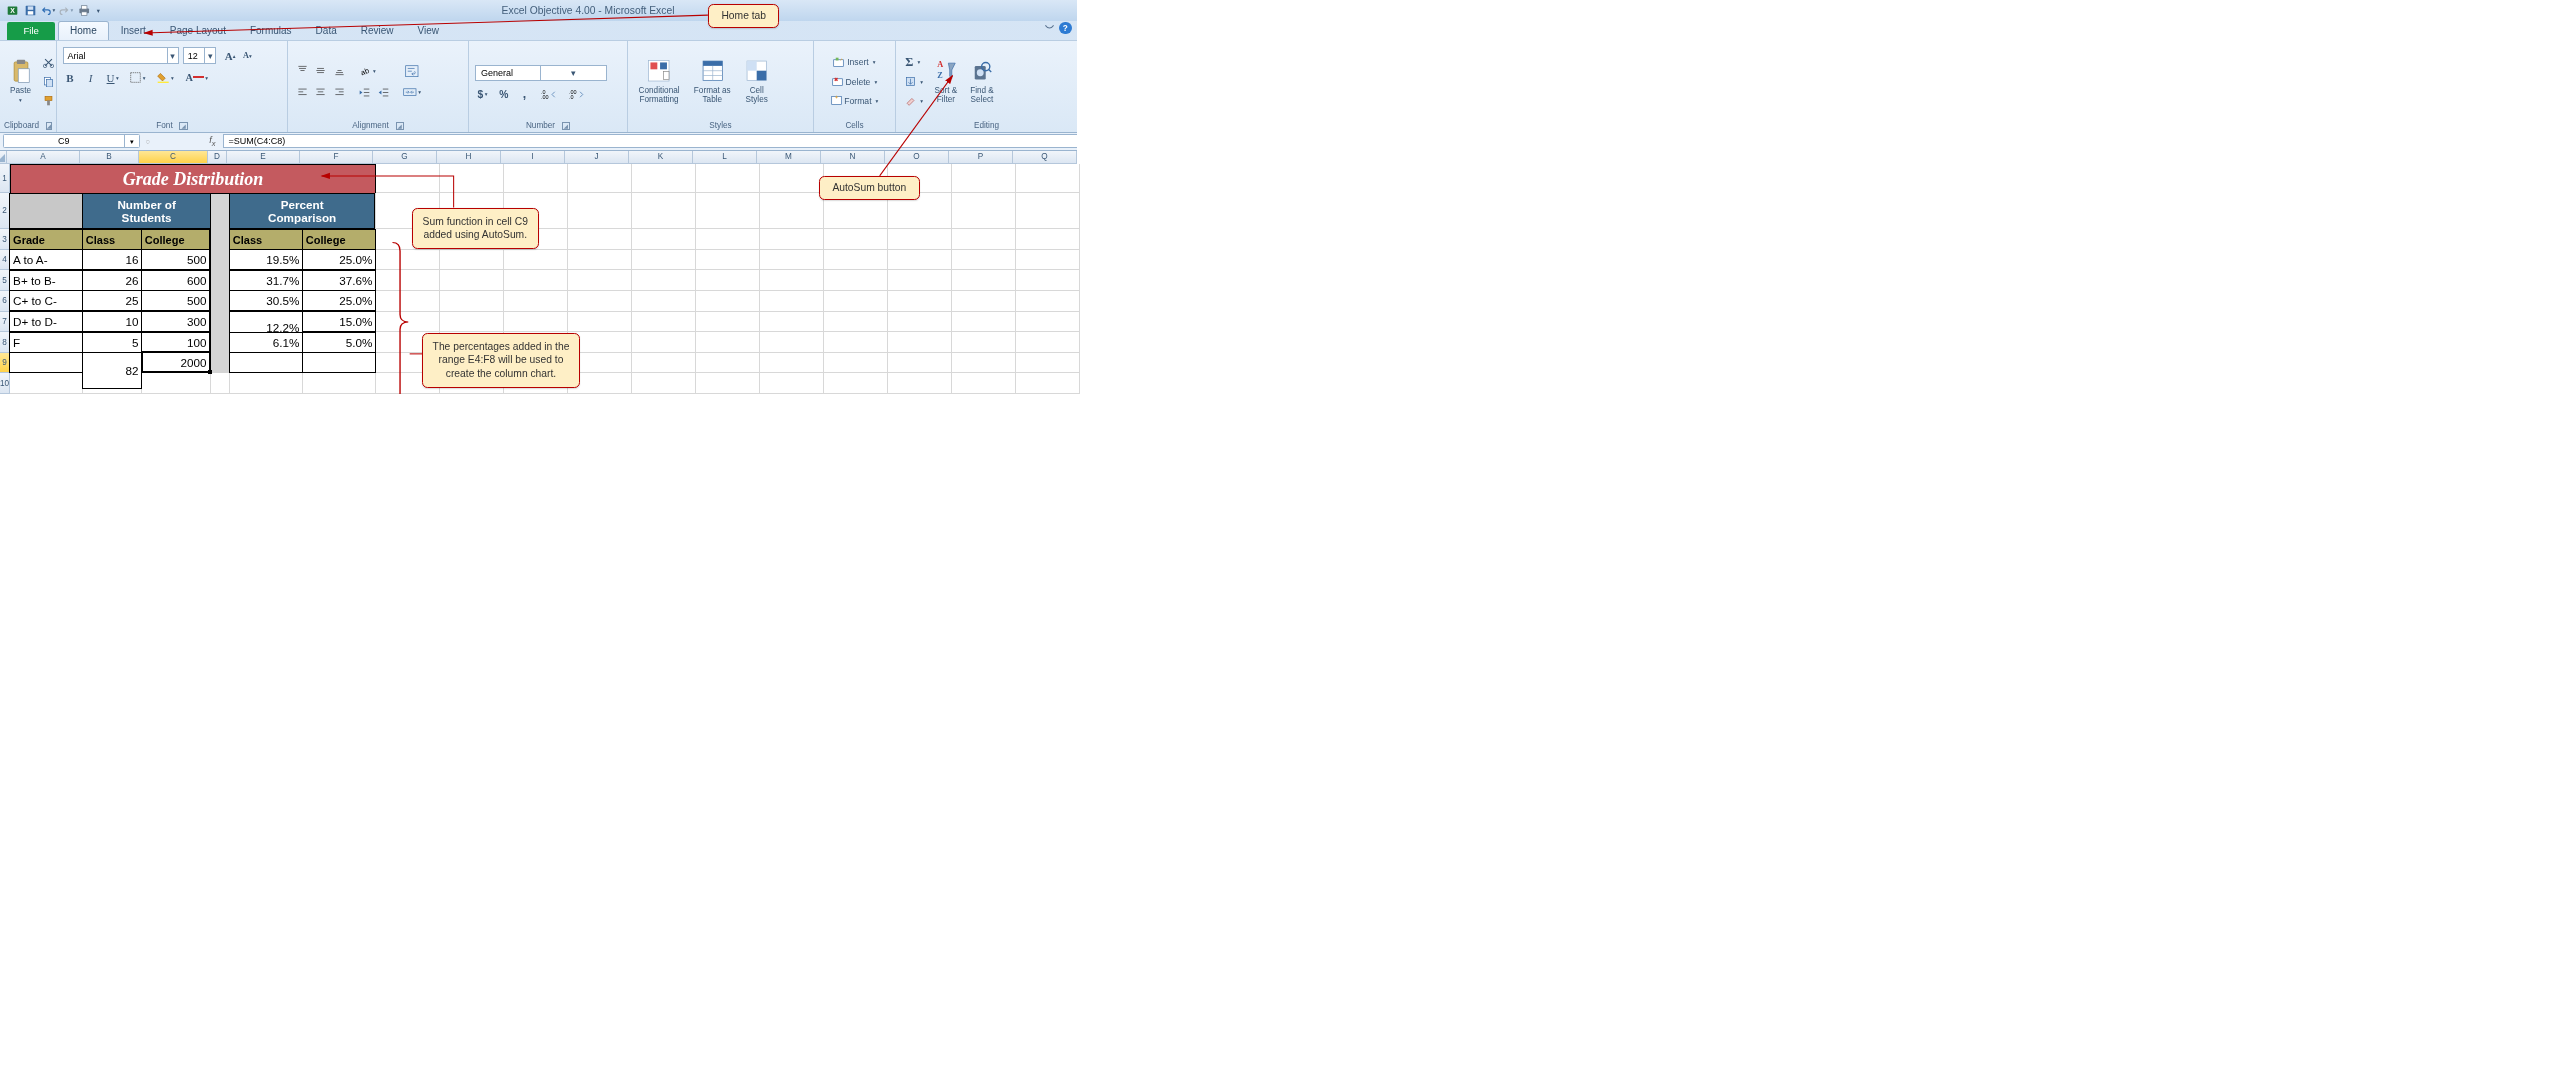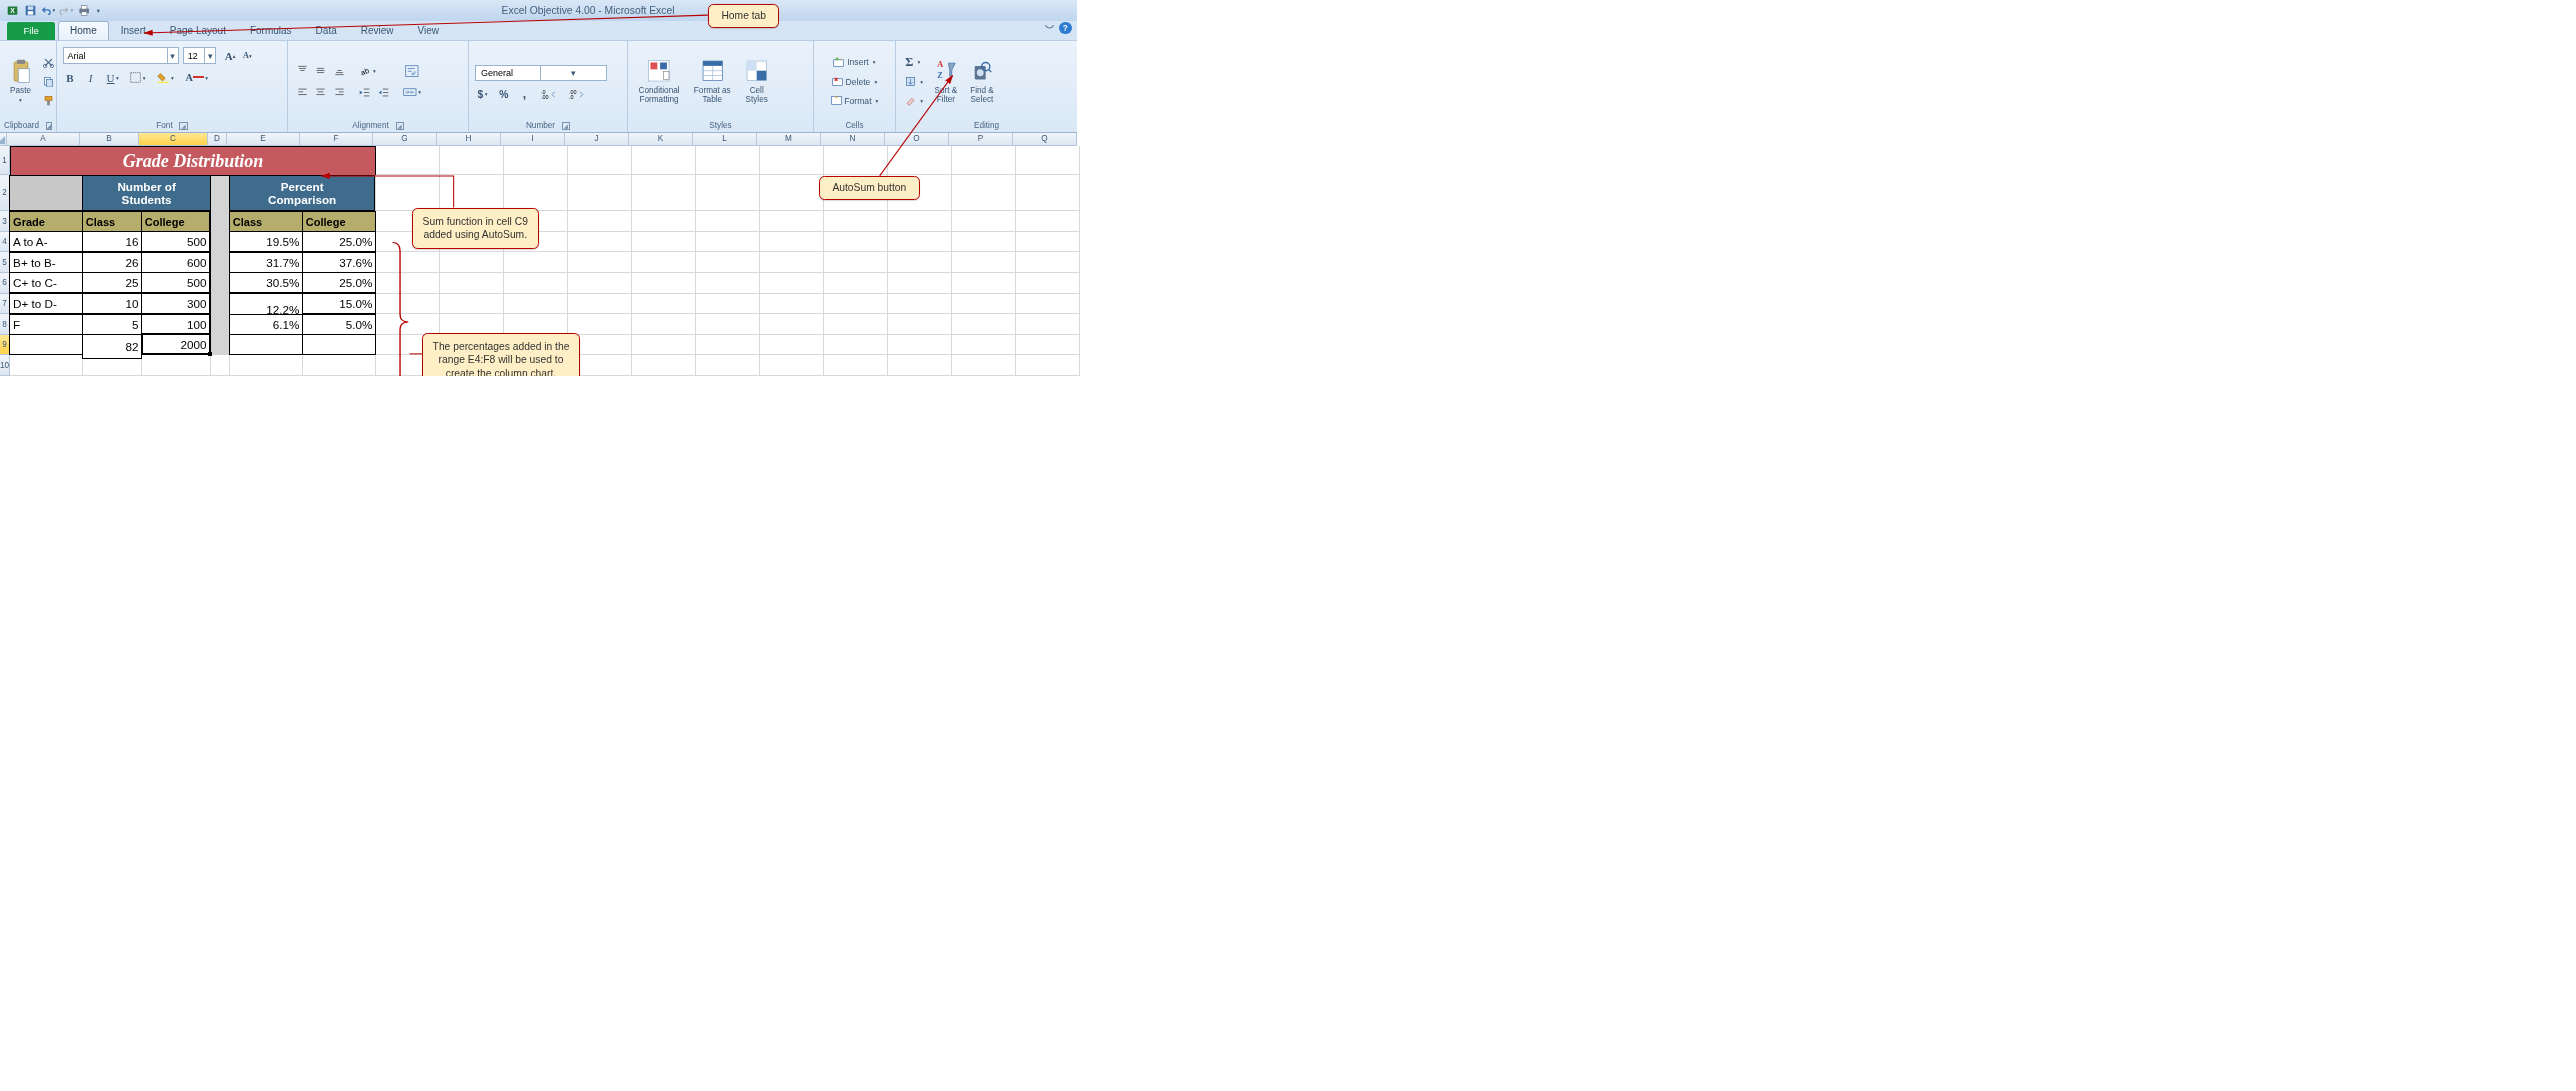--- a/index.html
+++ b/index.html
@@ -492,20 +492,31 @@
           <div class="big-label" style="white-space:pre-line">Find &amp;
 Select</div>
         </div>
       </div>
       <div class="group-label">
           <span>Editing</span>
         </div>
     </div>
   </div>
 
+  <div class="formulabar">
+    <div class="namebox">
+      <span class="namebox-text">C9</span>
+      <span class="namebox-dd">▼</span>
+    </div>
+    <div style="width:11px;text-align:center;color:#aaa;font-size:7.6px">○</div>
+    <div class="fx-icon">f<sub>x</sub></div>
+    <div class="formula-input">
+        <span>=SUM(C4:C8)</span>
+      </div>
+  </div>
 
   <div class="grid">
     <div class="col-headers">
       <div class="corner"></div>
       <div id="colheaders" style="display: flex;">
           <div class="colh" style="width: 73px;">A</div>
           <div class="colh" style="width: 59px;">B</div>
           <div class="colh sel" style="width: 69px;">C</div>
           <div class="colh" style="width: 19px;">D</div>
           <div class="colh" style="width: 73px;">E</div>
@@ -758,21 +769,21 @@
             <div class="dcell right" style="left: 72px; top: 147px; width: 60px; height: 20.6px;">10</div>
             <div class="dcell right" style="left: 131px; top: 147px; width: 69px; height: 20.6px;">300</div>
             <div class="dcell right" style="left: 219px; top: 147px; width: 74px; height: 32px; text-align: center;">12.2%</div>
             <div class="dcell right" style="left: 292px; top: 147px; width: 74px; height: 20.6px;">15.0%</div>
             <div class="dcell" style="left: -0.7px; top: 168px; width: 74px; height: 20.6px;">F</div>
             <div class="dcell right" style="left: 72px; top: 168px; width: 60px; height: 20.6px;">5</div>
             <div class="dcell right" style="left: 131px; top: 168px; width: 69px; height: 20.6px;">100</div>
             <div class="dcell right" style="left: 219px; top: 168px; width: 74px; height: 20.6px;">6.1%</div>
             <div class="dcell right" style="left: 292px; top: 168px; width: 74px; height: 20.6px;">5.0%</div>
             <div class="dcell" style="left: -0.7px; top: 188px; width: 74px; height: 20.6px; border-bottom: 0.7px solid rgb(0, 0, 0);"></div>
-            <div class="dcell right" style="left: 72px; top: 188px; width: 60px; height: 25px;">82</div>
+            <div class="dcell right" style="left: 72px; top: 188px; width: 60px; height: 37px;">82</div>
             <div class="dcell right" style="left: 131px; top: 188px; width: 69px; height: 20.6px;">2000</div>
             <div class="dcell" style="left: 219px; top: 188px; width: 74px; height: 20.6px;"></div>
             <div class="dcell" style="left: 292px; top: 188px; width: 74px; height: 20.6px;"></div>
             <div class="selected-cell" style="left: 131px; top: 187px; width: 70px; height: 22px;"></div>
           </div>
       </div>
     </div>
   </div>
 
   <div class="callout" style="left:708px;top:4.1px;padding:4.1px 12.4px"><span>Home tab</span></div>

